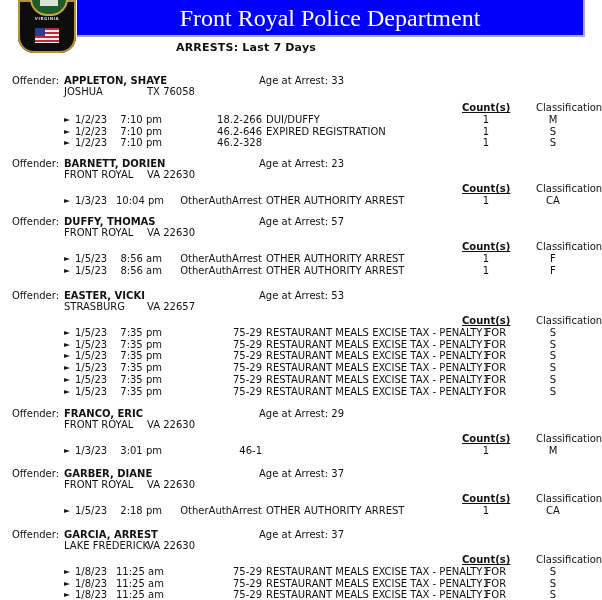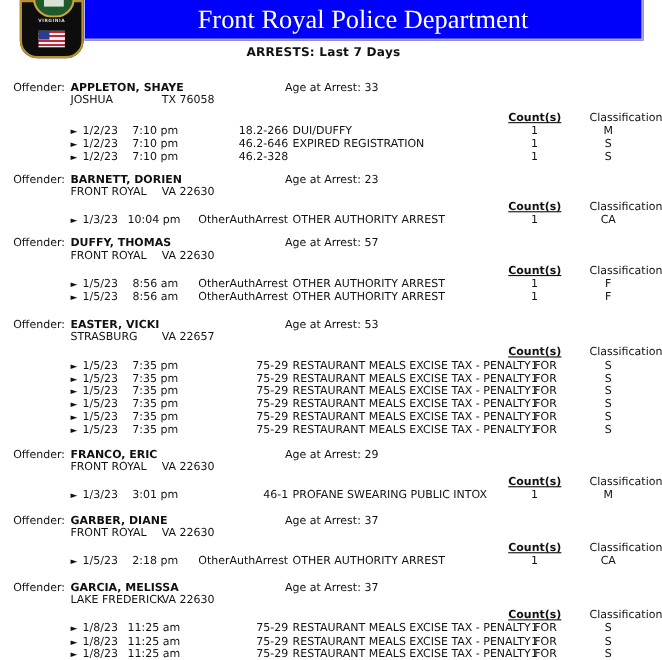--- a/index.html
+++ b/index.html
@@ -26,21 +26,21 @@
   .badge .flag .union { position:absolute; left:0; top:0; width:10px; height:8px; background:#2a3f8f; }
 
   .title-bar {
     position: absolute; left: 77px; top: 0; width: 506px; height: 35px;
     background: #0000fb; border-right: 2px solid #a8a8c8; border-bottom: 2px solid #a8a8c8;
     color: #fff; font-family: "Liberation Serif", "DejaVu Serif", serif; font-size: 24px;
     text-align: center; line-height: 36px;
   }
   .subtitle {
     position: absolute; left: 0; width: 492px; top: 41px; text-align: center;
-    font-weight: bold; font-size: 11px; letter-spacing: 0.2px; padding-left: 48px;
+    font-weight: bold; font-size: 11px; letter-spacing: 0.2px;
   }
 
   .block { position: absolute; left: 0; width: 602px; }
   .off-label { position:absolute; left: 12px; top: 0; }
   .off-name { position:absolute; left: 64px; top: 0; font-weight: bold; }
   .age { position:absolute; left: 241px; top: 0; margin-left: 18px; }
   .addr { position:absolute; left: 64px; top: 11px; }
   .addr .state { position:absolute; left: 83px; white-space: nowrap; }
   .hdr-count { position:absolute; left: 462px; font-weight: bold; text-decoration: underline; }
   .hdr-class { position:absolute; left: 536px; font-weight: normal; }
@@ -213,21 +213,20 @@
       <span class="off-name">FRANCO, ERIC</span>
       <span class="age"><span>Age at Arrest:</span> <span>29</span></span>
       <span class="addr"><span>FRONT ROYAL</span><span class="state">VA 22630</span></span>
       <span class="hdr-count" style="top:25px">Count(s)</span>
       <span class="hdr-class" style="top:25px">Classification</span>
       <div class="row" style="top:37px">
         <span class="arrow">►</span>
         <span class="date">1/3/23</span>
         <span class="time">3:01 pm</span>
         <span class="code">46-1</span>
-        <span class="desc">PROFANE SWEARING PUBLIC INTOX</span>
         <span class="count">1</span>
         <span class="cls">M</span>
       </div>
     </div>
     <div class="block" style="top: 468px;">
       <span class="off-label">Offender:</span>
       <span class="off-name">GARBER, DIANE</span>
       <span class="age"><span>Age at Arrest:</span> <span>37</span></span>
       <span class="addr"><span>FRONT ROYAL</span><span class="state">VA 22630</span></span>
       <span class="hdr-count" style="top:25px">Count(s)</span>
@@ -237,21 +236,21 @@
         <span class="date">1/5/23</span>
         <span class="time">2:18 pm</span>
         <span class="code">OtherAuthArrest</span>
         <span class="desc">OTHER AUTHORITY ARREST</span>
         <span class="count">1</span>
         <span class="cls">CA</span>
       </div>
     </div>
     <div class="block" style="top: 529px;">
       <span class="off-label">Offender:</span>
-      <span class="off-name">GARCIA, MELISSA</span>
+      <span class="off-name">GARCIA, ARREST</span>
       <span class="age"><span>Age at Arrest:</span> <span>37</span></span>
       <span class="addr"><span>LAKE FREDERICK</span><span class="state">VA 22630</span></span>
       <span class="hdr-count" style="top:25px">Count(s)</span>
       <span class="hdr-class" style="top:25px">Classification</span>
       <div class="row" style="top:37px">
         <span class="arrow">►</span>
         <span class="date">1/8/23</span>
         <span class="time">11:25 am</span>
         <span class="code">75-29</span>
         <span class="desc">RESTAURANT MEALS EXCISE TAX - PENALTY FOR</span>

